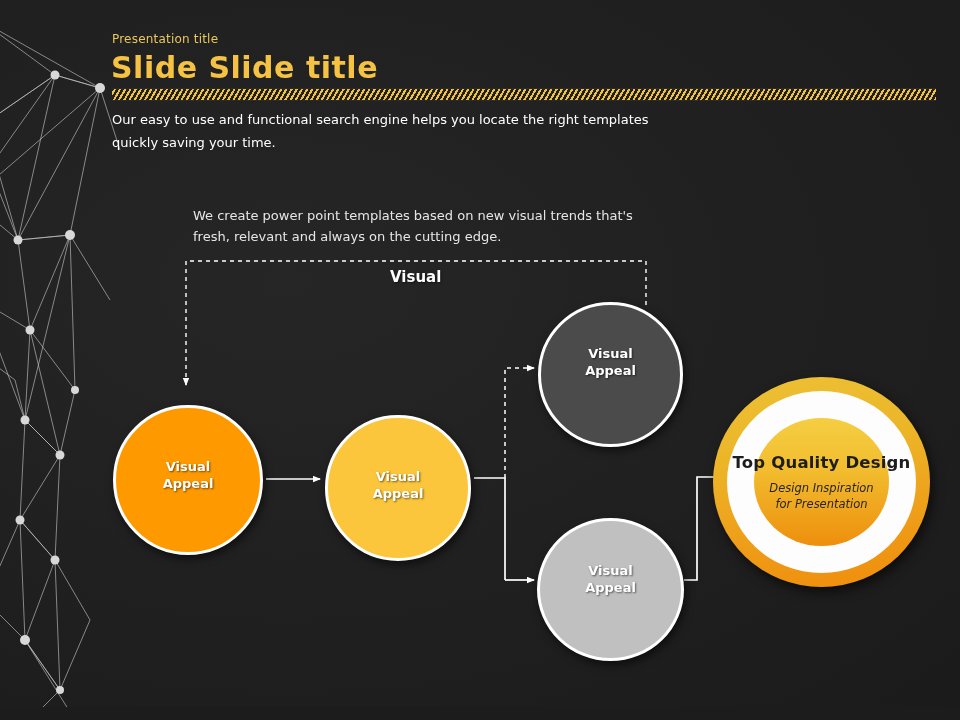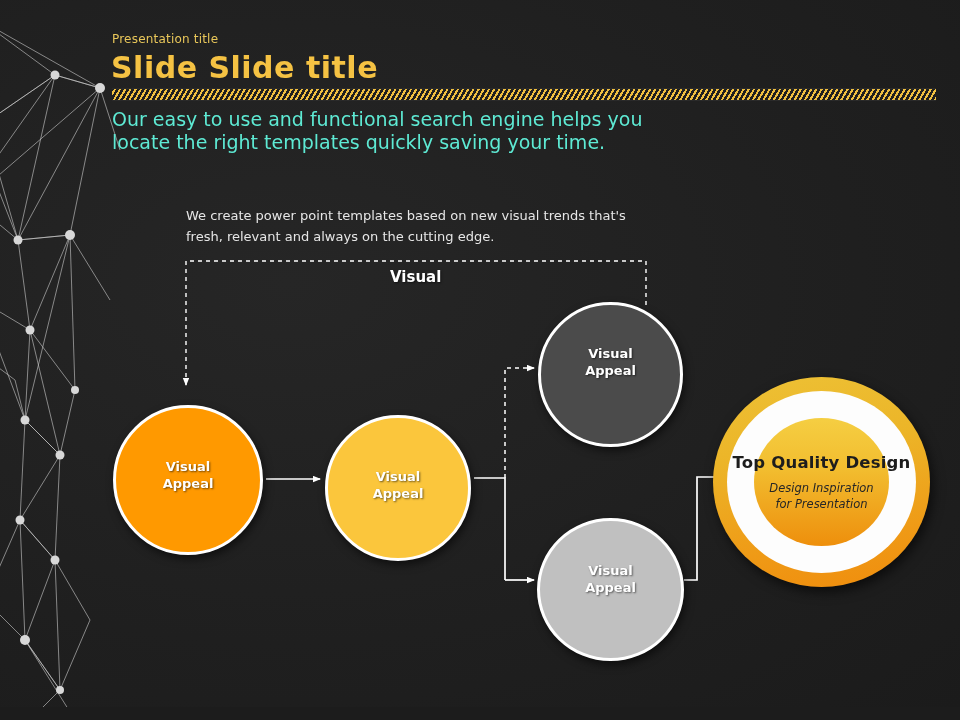--- a/index.html
+++ b/index.html
@@ -63,27 +63,27 @@
       #1f1f1f 2px, #1f1f1f 4.5px
     );
     border-top: 1px solid #2a2a2a;
     border-bottom: 1px solid #2a2a2a;
   }
   #lead-paragraph {
     position: absolute;
     left: 112px;
     top: 108px;
     width: 580px;
-    font-size: 19px;
+    font-size: 13px;
     line-height: 23px;
-    color: #5eead4;
+    color: #ffffff;
   }
   #intro-paragraph {
     position: absolute;
-    left: 186px;
+    left: 193px;
     top: 205px;
     width: 470px;
     font-size: 13px;
     line-height: 21px;
     color: #e6e6e6;
   }
 
   
   #diagram {
     position: absolute;

